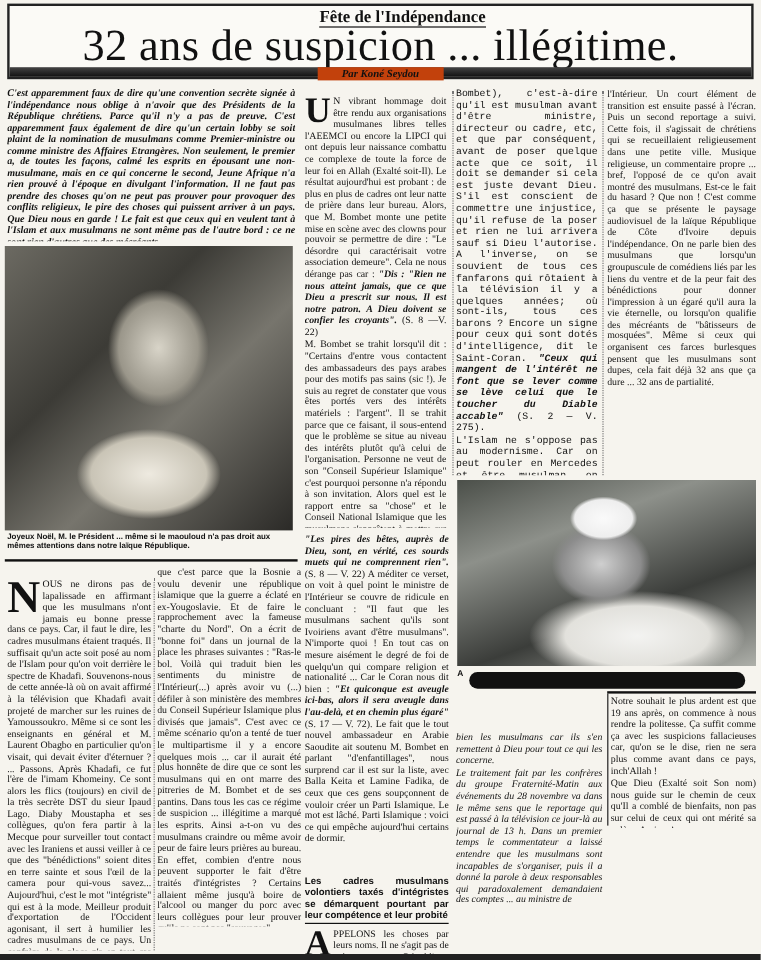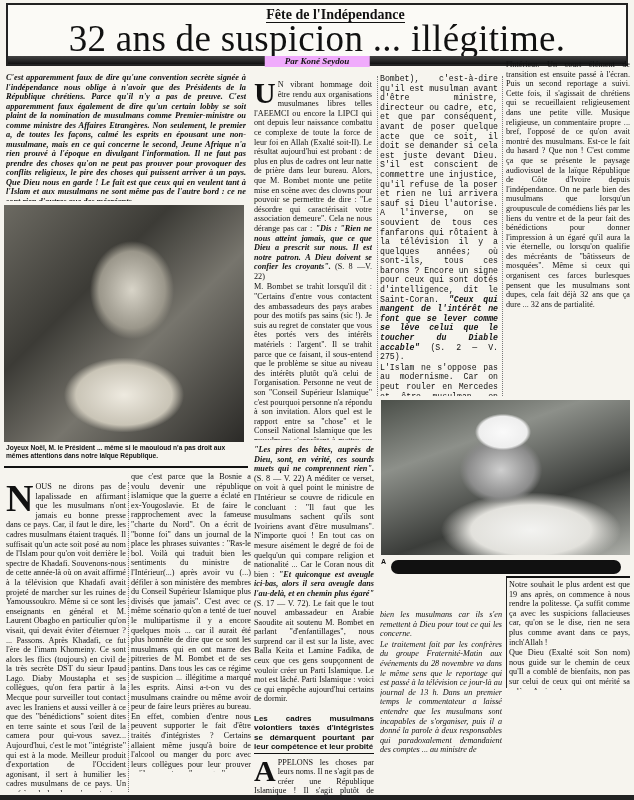--- a/index.html
+++ b/index.html
@@ -6,30 +6,30 @@
   html, body { width: 634px; height: 800px; overflow: hidden; background: #f4f2ec; }
   body { font-family: "Liberation Serif", serif; color: #111; position: relative; }
 
   .page { position: absolute; left: 0; top: 0; width: 634px; height: 800px; background: #f6f4ee; }
 
   .header { position: absolute; left: 6px; top: 3px; width: 622px; height: 63px; border: 2px solid #222; background: #fbfaf6; }
   .kicker { position: absolute; top: 2px; left: 0; width: 100%; text-align: center; font-weight: bold; font-size: 14px; }
   .kicker span { border-bottom: 1.5px solid #111; margin-left: 37px; }
   .headline { position: absolute; top: 14px; left: 0; width: 100%; text-align: center; font-weight: normal; font-size: 37px; letter-spacing: 0.3px; line-height: 40px; }
   .byline-bar { position: absolute; left: 0; bottom: 0; width: 100%; height: 8px; background: linear-gradient(#444,#111); }
-  .byline { position: absolute; left: 50%; transform: translateX(-50%); bottom: -3px; background: #f0abfc; padding: 0 20px; font-size: 9px; font-style: italic; font-weight: bold; line-height: 11px; white-space: nowrap; }
+  .byline { position: absolute; left: 50%; transform: translateX(-50%); bottom: -3px; background: #c2410c; padding: 0 20px; font-size: 9px; font-style: italic; font-weight: bold; line-height: 11px; white-space: nowrap; }
 
   .col { position: absolute; font-size: 8.2px; line-height: 9.6px; text-align: justify; overflow: hidden; }
   .col p { margin-bottom: 1px; }
   .intro { font-style: italic; font-weight: bold; font-family: "Liberation Serif", serif; font-size: 8.4px; line-height: 9.5px; }
 
   .dropcap { float: left; font-size: 30px; line-height: 24px; font-weight: bold; margin: 1px 2px 0 0; }
   .bold { font-weight: bold; }
   .ital { font-style: italic; }
-  .subhead { font-weight: bold; font-family: "Liberation Sans", sans-serif; font-size: 8px; line-height: 9.4px; margin: 10px 0 8px; text-align: justify; }
+  .subhead { font-weight: bold; font-family: "Liberation Sans", sans-serif; font-size: 8px; line-height: 9.4px; margin: 26px 0 8px; text-align: justify; }
 
   .photo { position: absolute; overflow: hidden; }
   .photo1 { left: 4px; top: 205px; width: 240px; height: 237px; background:
       radial-gradient(ellipse 60px 70px at 128px 85px, #d8d4c8 0%, #9a968a 55%, transparent 70%),
       radial-gradient(ellipse 80px 50px at 120px 190px, #eeeae0 0%, #c9c4b6 60%, transparent 75%),
       linear-gradient(135deg, #6c6a62 0%, #3c3b36 35%, #77756d 60%, #2b2a27 100%); }
   .photo2 { left: 381px; top: 400px; width: 249px; height: 155px; background:
       radial-gradient(ellipse 40px 26px at 122px 32px, #fafafa 0%, #eeeeee 60%, transparent 70%),
       radial-gradient(ellipse 55px 45px at 120px 70px, #cfcfcf 0%, #8c8c8c 60%, transparent 75%),
       radial-gradient(ellipse 120px 50px at 150px 130px, #f3f3f1 0%, #e2e1dc 50%, transparent 75%),
@@ -68,21 +68,21 @@
 
   <div class="vrule" style="left:377px; top:76px; height:320px;"></div>
 
   <div class="col" style="left:380px; top:74px; width:118px; height:322px;font-family:Liberation Mono, monospace;">
     <p><span>Bombet), c'est-à-dire qu'il est musulman avant d'être ministre, directeur ou cadre, etc, et que par conséquent, avant de poser quelque acte que ce soit, il doit se demander si cela est juste devant Dieu. S'il est conscient de commettre une injustice, qu'il refuse de la poser et rien ne lui arrivera sauf si Dieu l'autorise. A l'inverse, on se souvient de tous ces fanfarons qui rôtaient à la télévision il y a quelques années; où sont-ils, tous ces barons ? Encore un signe pour ceux qui sont dotés d'intelligence, dit le Saint-Coran. </span><span class="ital bold">"Ceux qui mangent de l'intérêt ne font que se lever comme se lève celui que le toucher du Diable accable"</span><span> (S. 2 — V. 275).</span></p>
     <p>L'Islam ne s'oppose pas au modernisme. Car on peut rouler en Mercedes et être musulman, on peut chanter, faire du sport ... et être musulman. Mais au nom du modernisme, un musulman ne peut pas commettre d'adultère, boire de l'alcool, manger du porc, voler, se prostituer ... Que ceux qui sont tombés dans une fosse septique aient l'honnêteté de ne pas chercher à en maculer les passants. S'il y a sur cette terre des hommes qui ont la paix de l'esprit, ce sont</p>
   </div>
 
   <div class="vrule" style="left:502px; top:76px; height:320px;"></div>
 
-  <div class="col" style="left:506px; top:60px; width:124px; height:322px;">
+  <div class="col" style="left:506px; top:74px; width:124px; height:322px;">
     <p>l'Intérieur. Un court élément de transition est ensuite passé à l'écran. Puis un second reportage a suivi. Cette fois, il s'agissait de chrétiens qui se recueillaient religieusement dans une petite ville. Musique religieuse, un commentaire propre ... bref, l'opposé de ce qu'on avait montré des musulmans. Est-ce le fait du hasard ? Que non ! C'est comme ça que se présente le paysage audiovisuel de la laïque République de Côte d'Ivoire depuis l'indépendance. On ne parle bien des musulmans que lorsqu'un groupuscule de comédiens liés par les liens du ventre et de la peur fait des bénédictions pour donner l'impression à un égaré qu'il aura la vie éternelle, ou lorsqu'on qualifie des mécréants de "bâtisseurs de mosquées". Même si ceux qui organisent ces farces burlesques pensent que les musulmans sont dupes, cela fait déjà 32 ans que ça dure ... 32 ans de partialité.</p>
   </div>
 
   <div class="photo photo2"></div>
   <div class="caption2">
     <span class="a">A</span>
     <div class="redact"></div>
   </div>
 
   <div class="col" style="left:6px; top:482px; width:120px; height:310px;">

